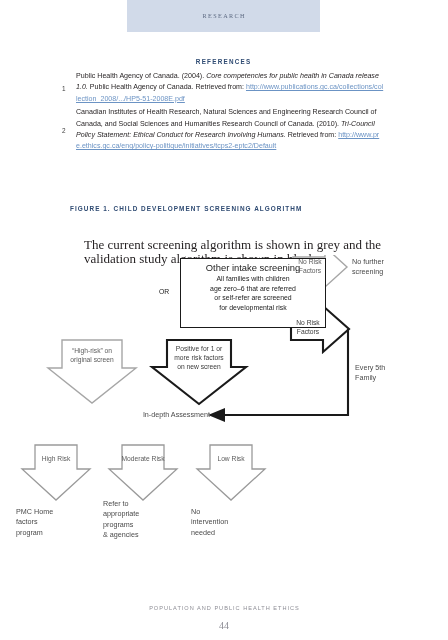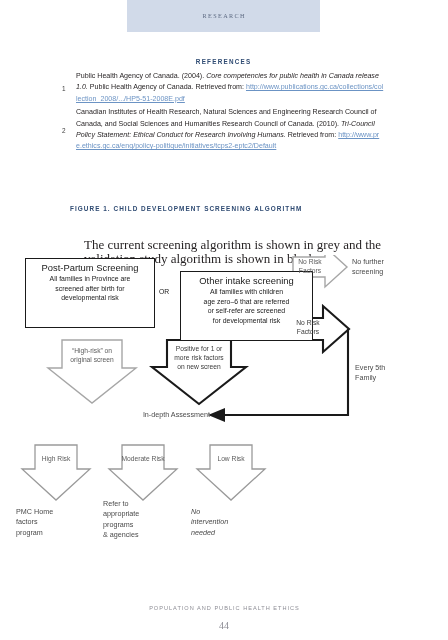--- a/index.html
+++ b/index.html
@@ -228,30 +228,24 @@
     <polygon points="167,85 231,85 231,112 246,112 199,149 152,112 167,112" fill="#ffffff" stroke="#1a1a1a" stroke-width="2.1" stroke-linejoin="miter"></polygon>
 
     <path d="M348,74 L348,160 L222,160" fill="none" stroke="#1a1a1a" stroke-width="2.1"></path>
     <polygon points="208,160 225,153 225,167" fill="#1a1a1a"></polygon>
 
     <polygon points="35,190 77,190 77,214 90,214 56,245 22,214 35,214" fill="#ffffff" stroke="#9a9a9a" stroke-width="1.3" stroke-linejoin="miter"></polygon>
     <polygon points="122,190 164,190 164,214 177,214 143,245 109,214 122,214" fill="#ffffff" stroke="#9a9a9a" stroke-width="1.3" stroke-linejoin="miter"></polygon>
     <polygon points="210,190 252,190 252,214 265,214 231,245 197,214 210,214" fill="#ffffff" stroke="#9a9a9a" stroke-width="1.3" stroke-linejoin="miter"></polygon>
   </svg>
 
-  <div class="box" style="left:25px; top:3px; width:130px; height:70px;">
-    <div class="box-title">Post-Partum Screening</div>
-    <div class="box-line">All families in Province are</div>
-    <div class="box-line">screened after birth for</div>
-    <div class="box-line">developmental risk</div>
-  </div>
 
   <div class="or-label" style="left:159px; top:33px;">OR</div>
 
-  <div class="box" style="left:180px; top:16px; width:133px; height:70px;">
+  <div class="box" style="left:180px; top:3px; width:146px; height:70px;">
     <div class="box-title">Other intake screening</div>
     <div class="box-line">All families with children</div>
     <div class="box-line">age zero–6 that are referred</div>
     <div class="box-line">or self-refer are screened</div>
     <div class="box-line">for developmental risk</div>
   </div>
 
   <div class="arrow-text grey" style="left:294px; top:2px; width:32px;">
     <div>No Risk</div>
     <div>Factors</div>
@@ -299,21 +293,21 @@
     <div>PMC Home</div>
     <div>factors</div>
     <div>program</div>
   </div>
   <div class="plain-text center" style="left:103px; top:244px; width:80px;">
     <div>Refer to</div>
     <div>appropriate</div>
     <div>programs</div>
     <div>&amp; agencies</div>
   </div>
-  <div class="plain-text center" style="left:191px; top:252px; width:80px;font-style:italic;">
+  <div class="plain-text center" style="left:191px; top:252px; width:80px;">
     <div>No</div>
     <div>intervention</div>
     <div>needed</div>
   </div>
 
 </div>
 
 <div class="footer-line">POPULATION AND PUBLIC HEALTH ETHICS</div>
 <div class="footer-page">44</div>
 

